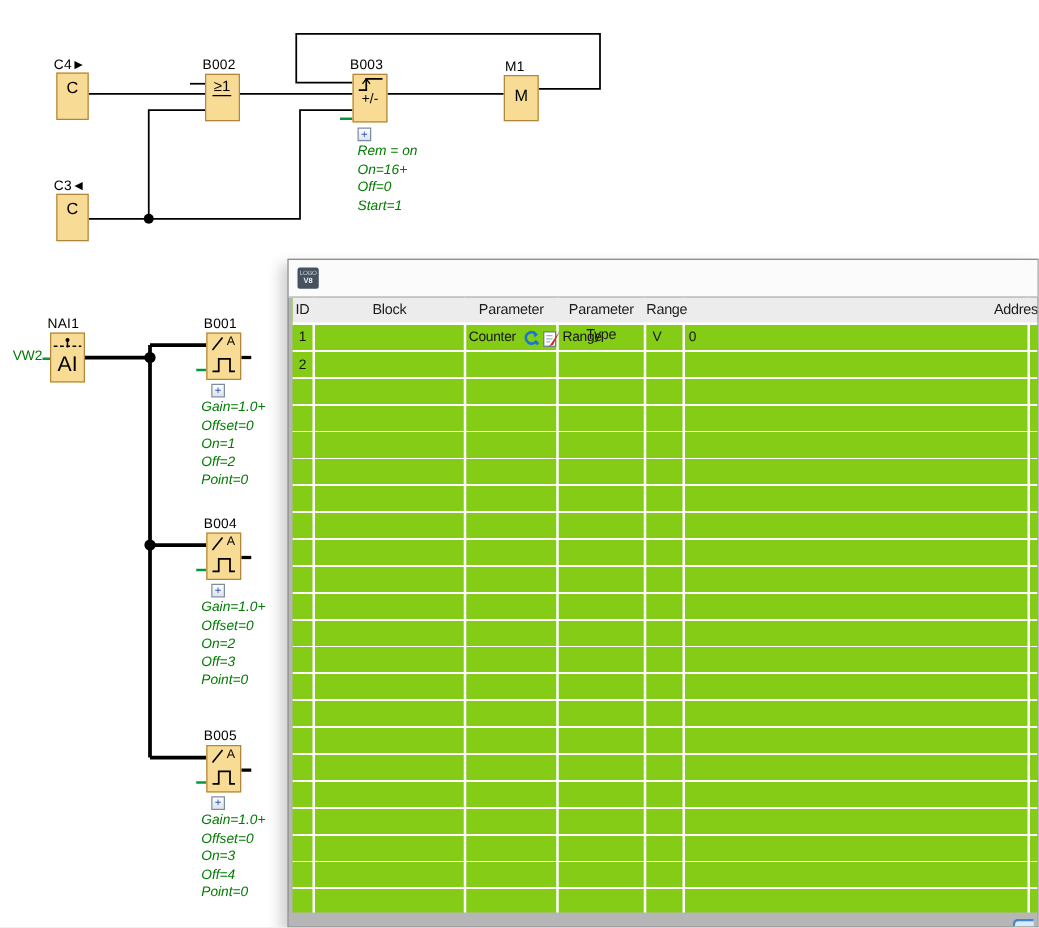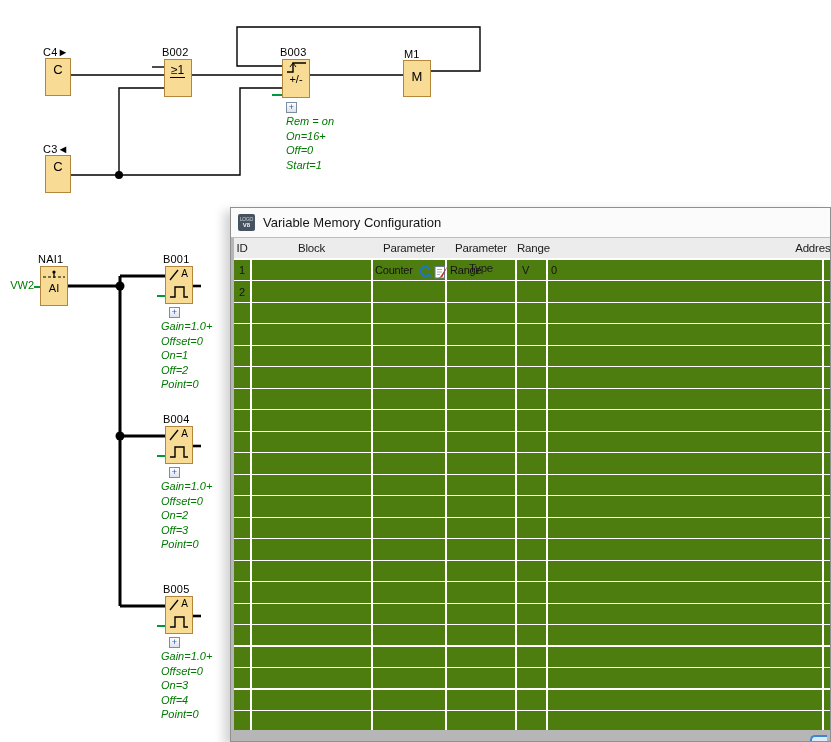--- a/index.html
+++ b/index.html
@@ -5,42 +5,42 @@
   html,body{margin:0;padding:0;background:#fff;}
   #screen{position:relative;width:831px;height:742px;background:#ffffff;overflow:hidden;
           font-family:"Liberation Sans",sans-serif;}
   
   #wires{position:absolute;left:0;top:0;z-index:1;}
   .blk{position:absolute;background:#f8dc96;border:1px solid #b3873b;box-sizing:border-box;z-index:2;}
   .blk-label{position:absolute;z-index:3;font-size:11px;color:#000;white-space:nowrap;letter-spacing:0.2px;}
   .c-sym{text-align:center;font-size:13px;color:#000;padding-top:3px;}
   .or-sym{display:inline-block;margin:3px 0 0 5px;font-size:12px;color:#000;border-bottom:1.5px solid #000;line-height:13px;padding:0 1px;}
   .m-sym{text-align:center;font-size:13px;color:#000;padding-top:8px;}
-  .ai-sym{text-align:center;font-size:11px;color:#000;margin-top:1px;}
+  .ai-sym{text-align:center;font-size:17px;color:#000;margin-top:1px;}
   .pm-sym{text-align:center;font-size:11px;color:#000;line-height:11px;}
   .sym-svg{display:block;}
   .at-a{position:absolute;top:1px;right:4px;font-size:10px;color:#000;}
   .params{position:absolute;z-index:3;font-size:11px;color:#007a00;white-space:nowrap;}
   .params div{height:14.5px;line-height:14.5px;font-style:italic;}
   .vw-label{position:absolute;z-index:3;font-size:11px;color:#007a00;}
   .plus-btn{position:absolute;z-index:3;width:11px;height:11px;box-sizing:border-box;
             border:1px solid #7d8da0;background:linear-gradient(#fefefe,#dde3ea);
             color:#2f55c0;font-size:9px;line-height:9px;text-align:center;cursor:pointer;}
   
   #vm-dialog{position:absolute;left:230px;top:207px;width:601px;height:535px;z-index:10;
              background:#b6b6b6;border:1px solid #8f8f8f;box-sizing:border-box;
              box-shadow:-6px 4px 10px rgba(0,0,0,0.18);}
   #vm-titlebar{position:absolute;left:0;top:0;right:0;height:29px;background:#fbfbfb;
                border-bottom:1px solid #bdbdbd;display:flex;align-items:center;}
   #vm-appicon{width:17px;height:17px;margin:0 8px 0 7px;background:#46525f;border-radius:2px;
               display:flex;flex-direction:column;align-items:center;justify-content:center;}
   #vm-appicon .l1{font-size:5px;line-height:5px;color:#cdd6de;letter-spacing:-0.3px;}
   #vm-appicon .l2{font-size:6px;line-height:6px;color:#eef3f7;font-weight:bold;}
   #vm-title{font-size:13px;color:#151515;}
-  #vm-table{position:absolute;left:3px;top:30px;right:0;height:493px;background:#4d7c0f;
+  #vm-table{position:absolute;left:3px;top:30px;right:0;height:493px;background:#84cc16;
             border-bottom:2px solid #ef4444;overflow:hidden;font-size:11px;letter-spacing:-0.2px;color:#141414;}
   .vsep{position:absolute;top:0;bottom:0;width:2px;background:#ffffff;}
   #vm-headrow{position:absolute;left:0;top:0;right:0;height:20px;background:#ececec;border-bottom:2px solid #ffffff;}
   .hcell{position:absolute;top:0;height:20px;line-height:20px;color:#1c1c1c;font-size:11.5px;}
   #vm-bodygrid{position:absolute;left:0;top:22px;right:0;bottom:0;
      background:repeating-linear-gradient(to bottom, rgba(0,0,0,0) 0px, rgba(0,0,0,0) 20px, #ffffff 20px, #ffffff 21.5px);}
   .bcell{position:absolute;height:21.5px;line-height:21.5px;white-space:nowrap;}
   #dialog-footer{position:absolute;left:0;right:0;bottom:0;height:11px;background:#b6b6b6;}
   #ok-frag{position:absolute;right:3px;bottom:0;width:17px;height:6px;background:#d9eaf9;
            border-top:2px solid #3e87cc;border-left:2px solid #3e87cc;border-radius:5px 0 0 0;box-sizing:border-box;}
@@ -180,21 +180,20 @@
     <div>Off=4</div>
     <div>Point=0</div>
   </div>
 
   <div id="vm-dialog">
     <div id="vm-titlebar">
       <div id="vm-appicon">
         <span class="l1">LOGO</span>
         <span class="l2">V8</span>
       </div>
-      <span id="vm-title">Variable Memory Configuration</span>
     </div>
 
     <div id="vm-table">
 
       <div class="vsep" style="left:16px"></div>
       <div class="vsep" style="left:137px"></div>
       <div class="vsep" style="left:211px"></div>
       <div class="vsep" style="left:281px"></div>
       <div class="vsep" style="left:312px"></div>
       <div class="vsep" style="left:588px"></div>

